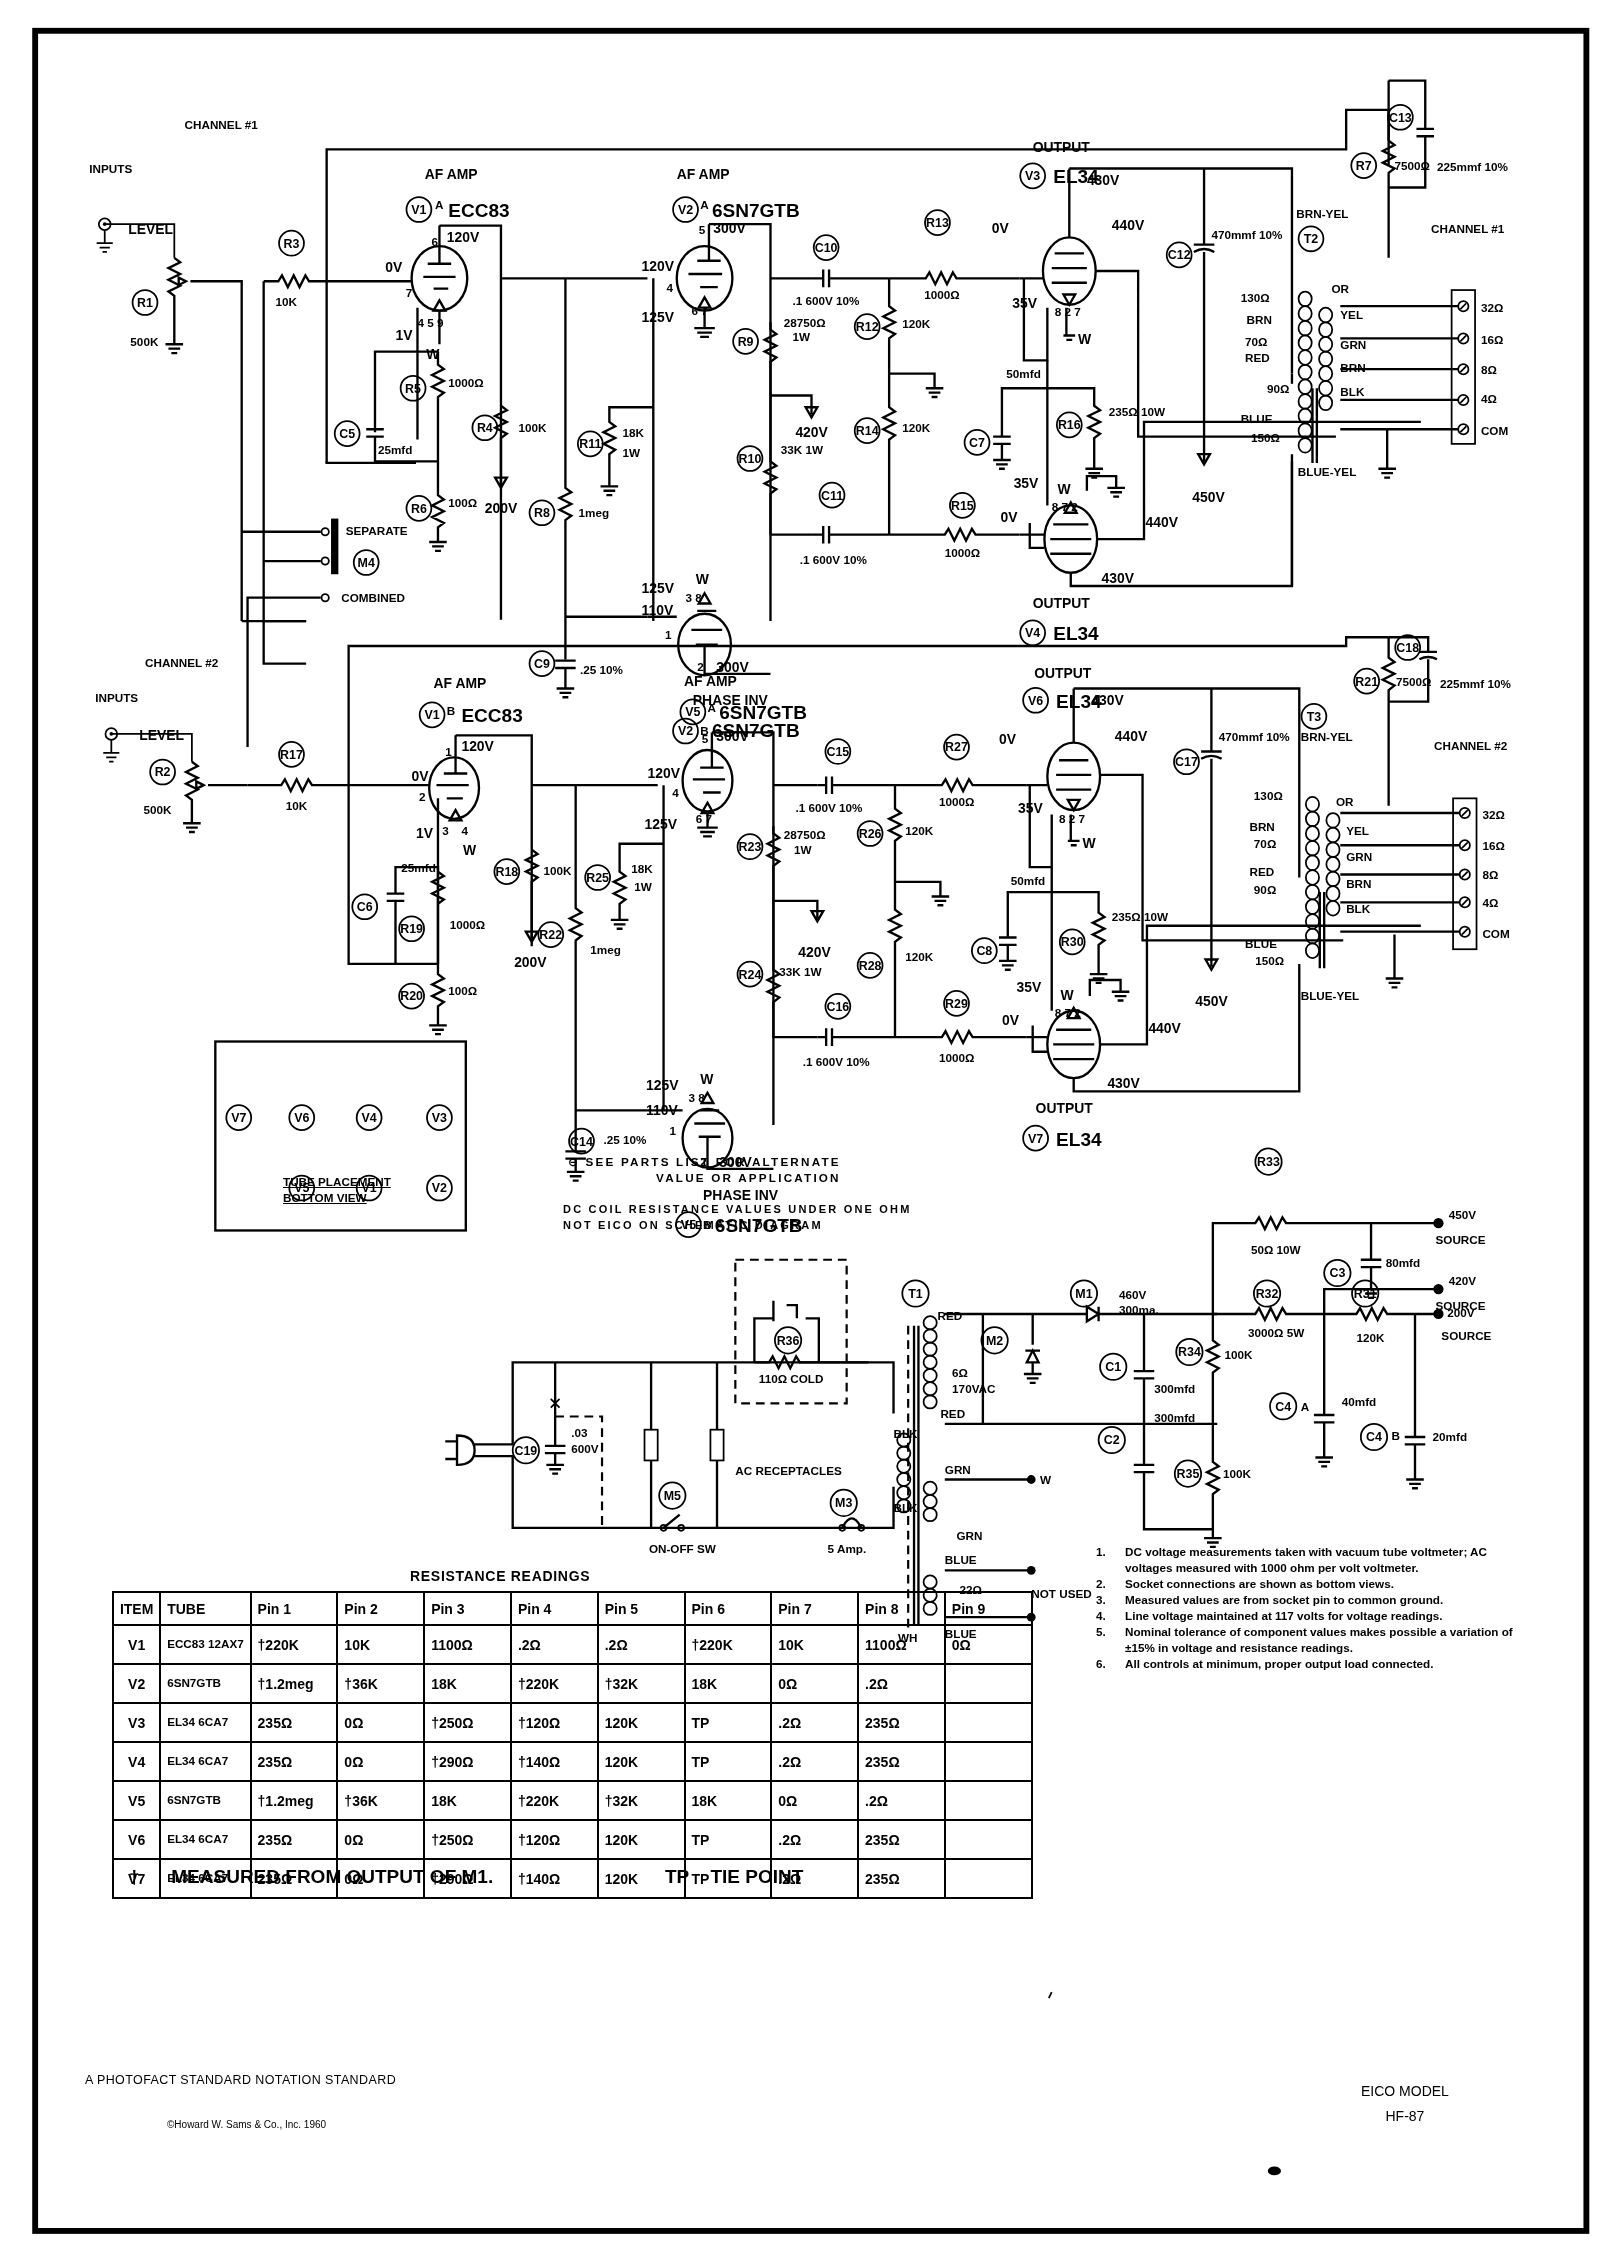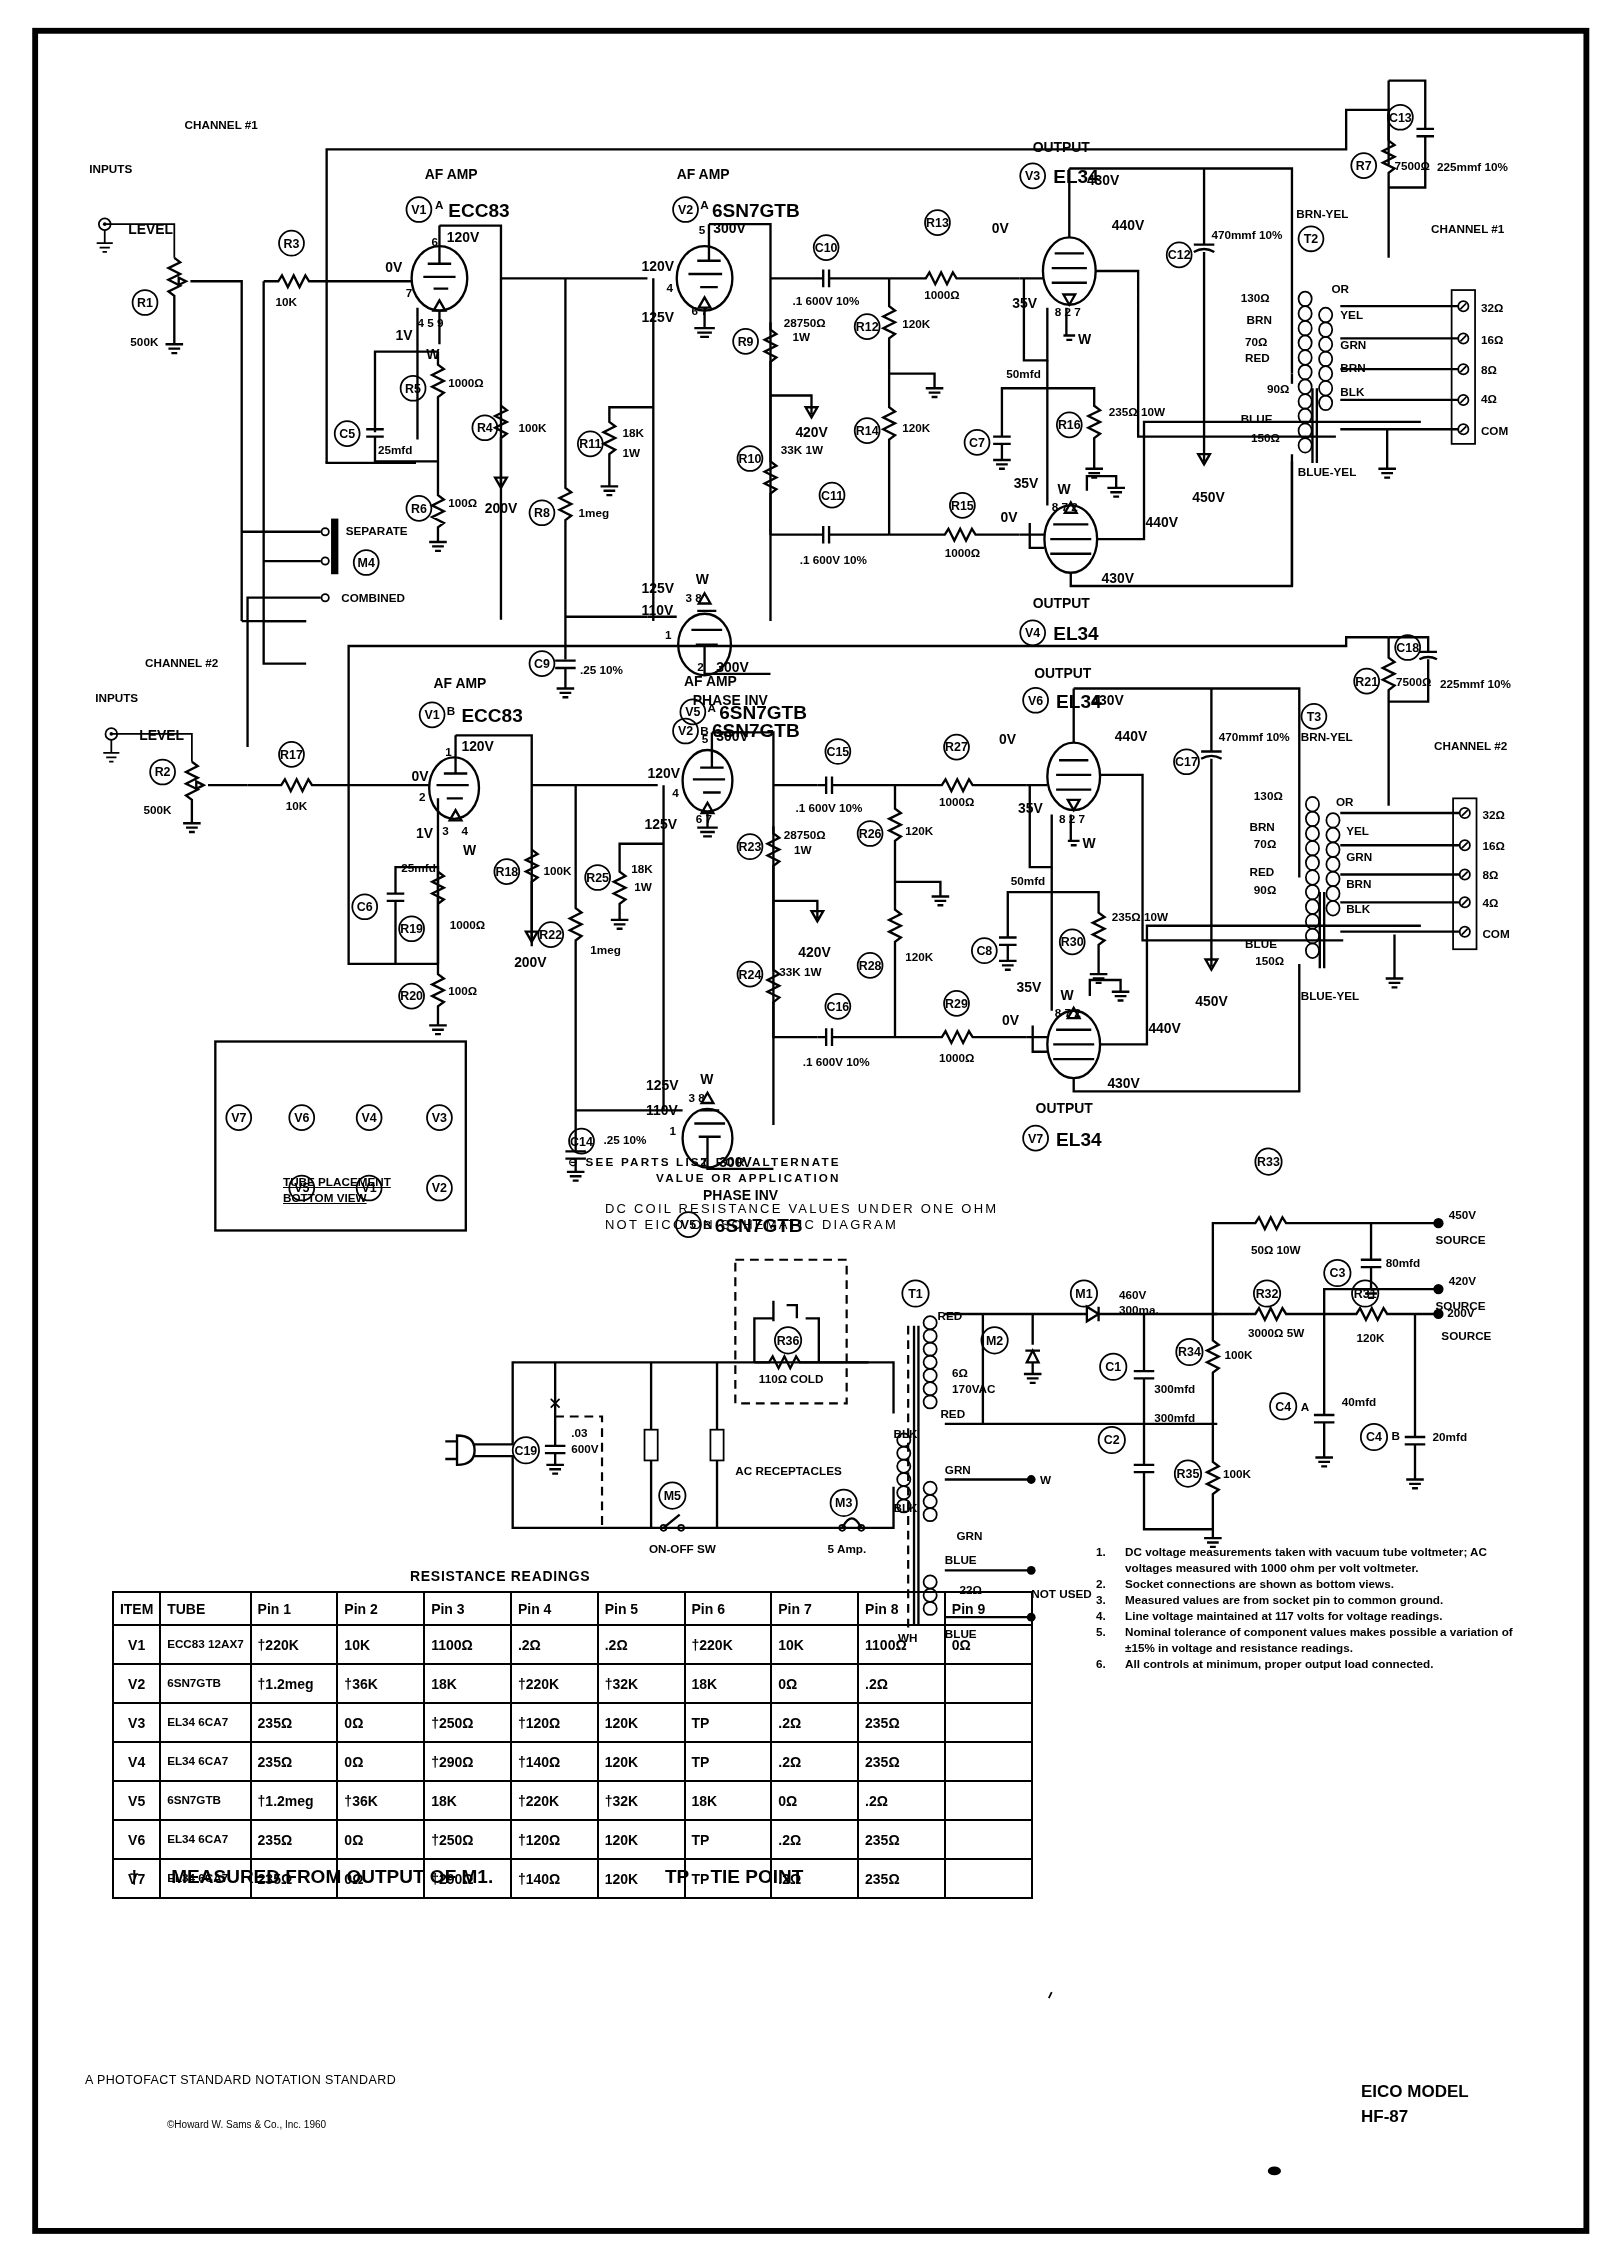--- a/index.html
+++ b/index.html
@@ -20,23 +20,23 @@
   .tbl td.item{text-align:center;width:26px;}
   .tbl td.tubecell{width:44px;font-size:11.7px;line-height:12.5px;}
   .tbl td.pin{width:73px;}
   .tbltitle{position:absolute;left:410px;top:1568px;font-size:14px;font-weight:700;letter-spacing:0.7px;}
   .tblfoot{position:absolute;top:1866px;font-size:19px;font-weight:700;}
   .notes{position:absolute;left:1096px;top:1544px;width:440px;font-size:11.7px;font-weight:700;line-height:16px;}
   .notes .n{display:flex;}
   .notes .num{width:29px;flex:none;}
   .footer1{position:absolute;left:85px;top:2073px;font-size:12.5px;letter-spacing:0.4px;}
   .footer2{position:absolute;left:167px;top:2119px;font-size:10px;}
-  .model{position:absolute;left:1361px;top:2079px;font-size:17px;font-weight:700;text-align:left;line-height:25px;}
+  .model{position:absolute;left:1361px;top:2079px;font-size:14px;font-weight:400;text-align:center;line-height:25px;}
   .legend1{position:absolute;left:568px;top:1154px;font-size:11.7px;font-weight:700;letter-spacing:2.2px;line-height:16px;text-align:right;}
-  .legend2{position:absolute;left:605px;top:1201px;font-size:13px;font-weight:400;letter-spacing:2.2px;line-height:16px;}
+  .legend2{position:absolute;left:563px;top:1201px;font-size:11px;font-weight:700;letter-spacing:2.2px;line-height:16px;}
   .tpl{position:absolute;left:283px;top:1174px;font-size:11.7px;font-weight:700;line-height:16px;text-decoration:underline;}
 </style>
 </head>
 <body>
 
 <div id="sheet">
 <svg width="1623" height="2261" viewBox="0 0 2216 3087" xmlns="http://www.w3.org/2000/svg">
 
   <rect x="48" y="42" width="2118" height="3004" fill="none" stroke="#000" stroke-width="8"></rect>
 

